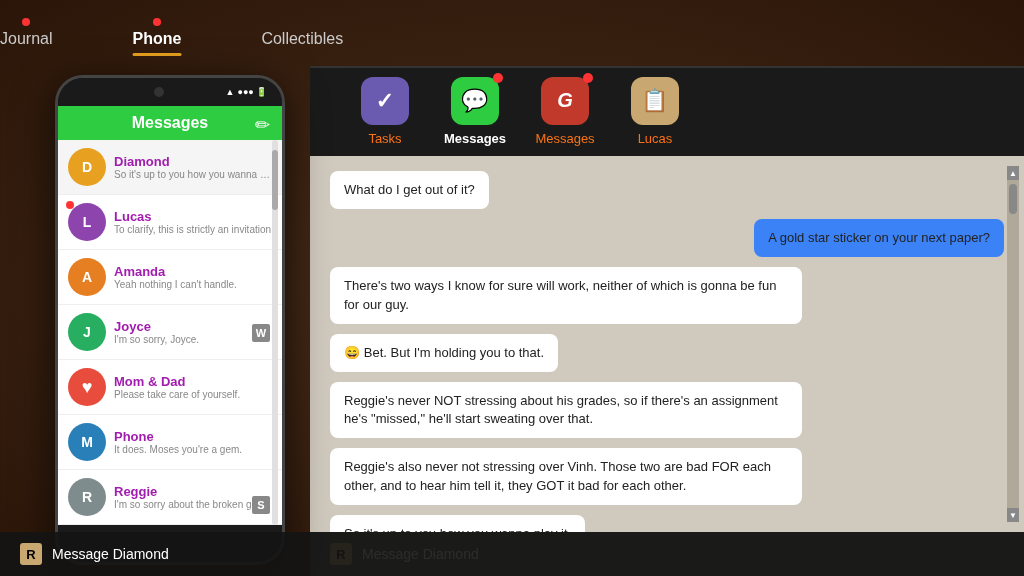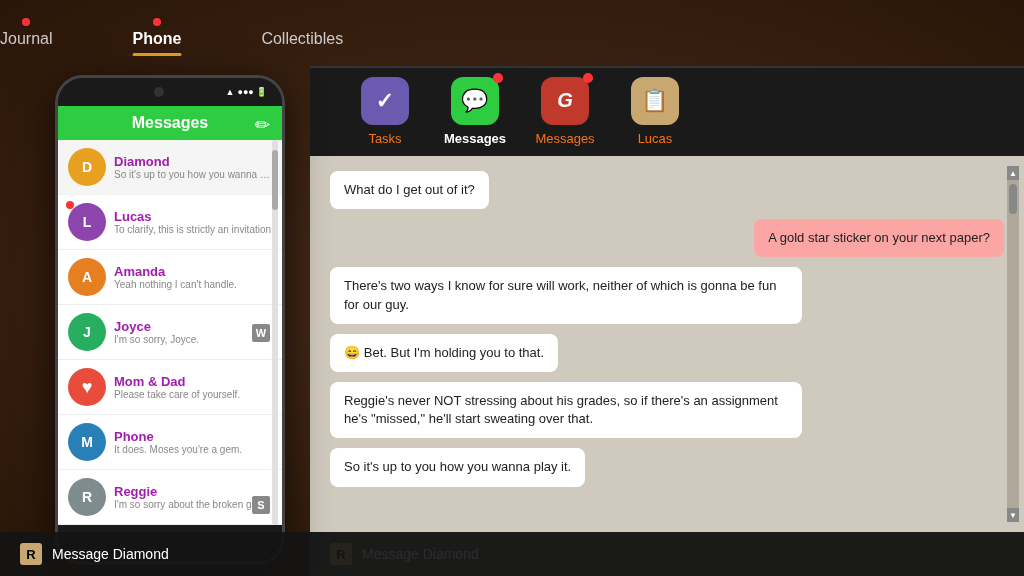--- a/index.html
+++ b/index.html
@@ -203,21 +203,21 @@
       line-height: 1.4;
       color: #222;
     }
 
     .message-bubble.received {
       background: #fff;
       align-self: flex-start;
     }
 
     .message-bubble.sent {
-      background: #fca5a5;
+      background: #3b82f6;
       align-self: flex-end;
     }
 
     
     .chat-action-bar {
       height: 44px;
       background: rgba(0,0,0,0.6);
       display: flex;
       align-items: center;
       padding: 0 20px;
@@ -523,20 +523,21 @@
     <div class="message-bubble received">What do I get out of it?</div>
 
     <div class="message-bubble sent">A gold star sticker on your next paper?</div>
 
     <div class="message-bubble received">There's two ways I know for sure will work, neither of which is gonna be fun for our guy.</div>
 
     <div class="message-bubble received">😄 Bet. But I'm holding you to that.</div>
 
     <div class="message-bubble received">Reggie's never NOT stressing about his grades, so if there's an assignment he's "missed," he'll start sweating over that.</div>
 
+    <div class="message-bubble received">Reggie's also never not stressing over Vinh. Those two are bad FOR each other, and to hear him tell it, they GOT it bad for each other.</div>
 
     <div class="message-bubble received">So it's up to you how you wanna play it.</div>
 
     <div class="scrollbar-track">
       <div class="scrollbar-arrow">▲</div>
       <div class="scrollbar-thumb"></div>
       <div style="flex:1;"></div>
       <div class="scrollbar-arrow">▼</div>
     </div>
   </div>

